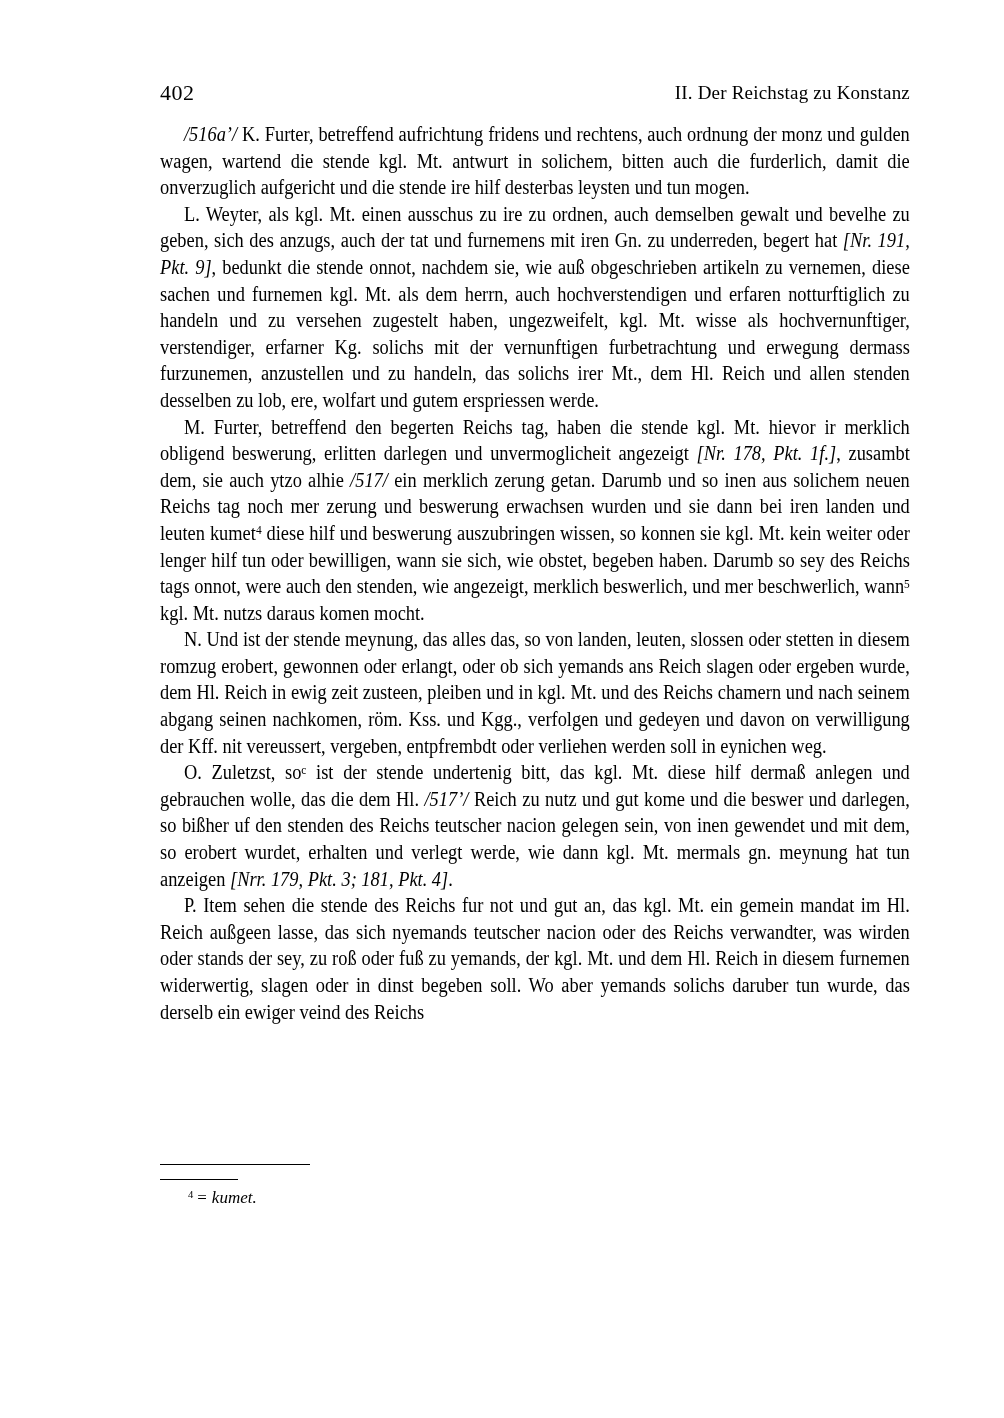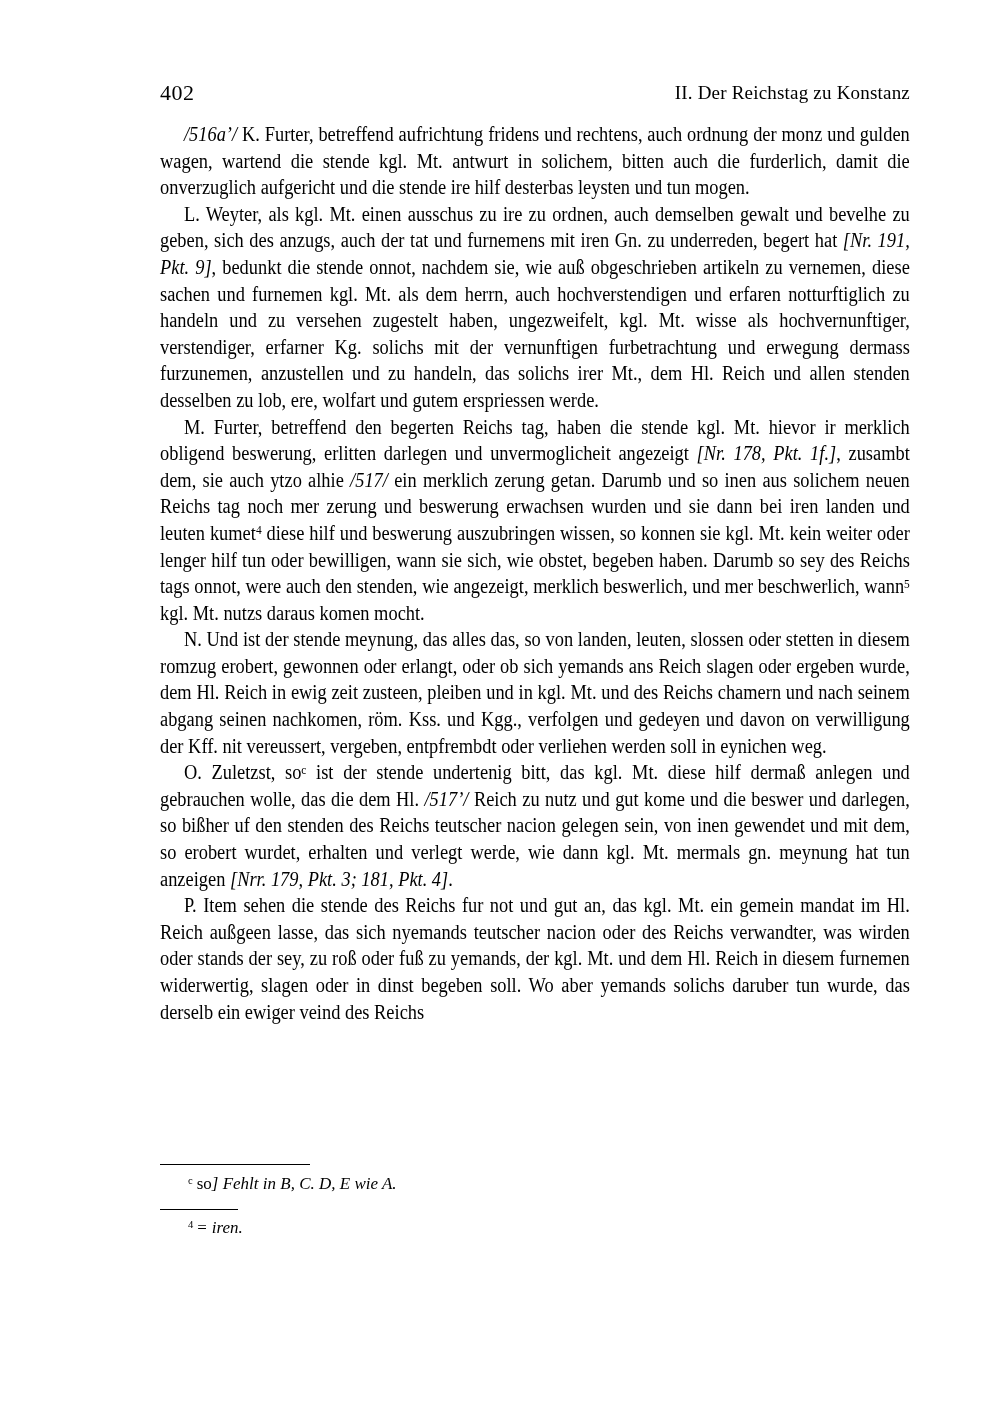--- a/index.html
+++ b/index.html
@@ -90,18 +90,17 @@
     <p><span class="seg-italic">/516a’/</span><span> K. Furter, betreffend aufrichtung fridens und rechtens, auch ordnung der monz und gulden wagen, wartend die stende kgl. Mt. antwurt in solichem, bitten auch die furderlich, damit die onverzuglich aufgericht und die stende ire hilf desterbas leysten und tun mogen.</span></p>
     <p><span>L. Weyter, als kgl. Mt. einen ausschus zu ire zu ordnen, auch demselben gewalt und bevelhe zu geben, sich des anzugs, auch der tat und furnemens mit iren Gn. zu underreden, begert hat </span><span class="seg-italic">[Nr. 191, Pkt. 9]</span><span>, bedunkt die stende onnot, nachdem sie, wie auß obgeschrieben artikeln zu vernemen, diese sachen und furnemen kgl. Mt. als dem herrn, auch hochverstendigen und erfaren notturftiglich zu handeln und zu versehen zugestelt haben, ungezweifelt, kgl. Mt. wisse als hochvernunftiger, verstendiger, erfarner Kg. solichs mit der vernunftigen furbetrachtung und erwegung dermass furzunemen, anzustellen und zu handeln, das solichs irer Mt., dem Hl. Reich und allen stenden desselben zu lob, ere, wolfart und gutem erspriessen werde.</span></p>
     <p><span>M. Furter, betreffend den begerten Reichs tag, haben die stende kgl. Mt. hievor ir merklich obligend beswerung, erlitten darlegen und unvermoglicheit angezeigt </span><span class="seg-italic">[Nr. 178, Pkt. 1f.]</span><span>, zusambt dem, sie auch ytzo alhie </span><span class="seg-italic">/517/</span><span> ein merklich zerung getan. Darumb und so inen aus solichem neuen Reichs tag noch mer zerung und beswerung erwachsen wurden und sie dann bei iren landen und leuten kumet</span><sup class="seg-sup">4</sup><span> diese hilf und beswerung auszubringen wissen, so konnen sie kgl. Mt. kein weiter oder lenger hilf tun oder bewilligen, wann sie sich, wie obstet, begeben haben. Darumb so sey des Reichs tags onnot, were auch den stenden, wie angezeigt, merklich beswerlich, und mer beschwerlich, wann</span><sup class="seg-sup">5</sup><span> kgl. Mt. nutzs daraus komen mocht.</span></p>
     <p><span>N. Und ist der stende meynung, das alles das, so von landen, leuten, slossen oder stetten in diesem romzug erobert, gewonnen oder erlangt, oder ob sich yemands ans Reich slagen oder ergeben wurde, dem Hl. Reich in ewig zeit zusteen, pleiben und in kgl. Mt. und des Reichs chamern und nach seinem abgang seinen nachkomen, röm. Kss. und Kgg., verfolgen und gedeyen und davon on verwilligung der Kff. nit vereussert, vergeben, entpfrembdt oder verliehen werden soll in eynichen weg.</span></p>
     <p><span>O. Zuletzst, so</span><sup class="seg-sup">c</sup><span> ist der stende undertenig bitt, das kgl. Mt. diese hilf dermaß anlegen und gebrauchen wolle, das die dem Hl. </span><span class="seg-italic">/517’/</span><span> Reich zu nutz und gut kome und die beswer und darlegen, so bißher uf den stenden des Reichs teutscher nacion gelegen sein, von inen gewendet und mit dem, so erobert wurdet, erhalten und verlegt werde, wie dann kgl. Mt. mermals gn. meynung hat tun anzeigen </span><span class="seg-italic">[Nrr. 179, Pkt. 3; 181, Pkt. 4]</span><span>.</span></p>
     <p><span>P. Item sehen die stende des Reichs fur not und gut an, das kgl. Mt. ein gemein mandat im Hl. Reich außgeen lasse, das sich nyemands teutscher nacion oder des Reichs verwandter, was wirden oder stands der sey, zu roß oder fuß zu yemands, der kgl. Mt. und dem Hl. Reich in diesem furnemen widerwertig, slagen oder in dinst begeben soll. Wo aber yemands solichs daruber tun wurde, das derselb ein ewiger veind des Reichs</span></p>
   </div>
 
   <div class="footnotes">
     <div class="fn-rule fn-rule-1"></div>
-    <div class="fn-line"><sup>c</sup><span class="fn-lemma">so</span><span class="fn-comment">] Fehlt in B, C. D, E wie A.</span></div>
     <div class="fn-rule fn-rule-2"></div>
-    <div class="fn-line"><sup>4</sup><span class="fn-eq">=</span><span class="fn-term">iren.</span></div>
+    <div class="fn-line"><sup>4</sup><span class="fn-eq">=</span><span class="fn-term">kumet.</span></div>
   </div>
 
 </div>
 
 </body></html>

